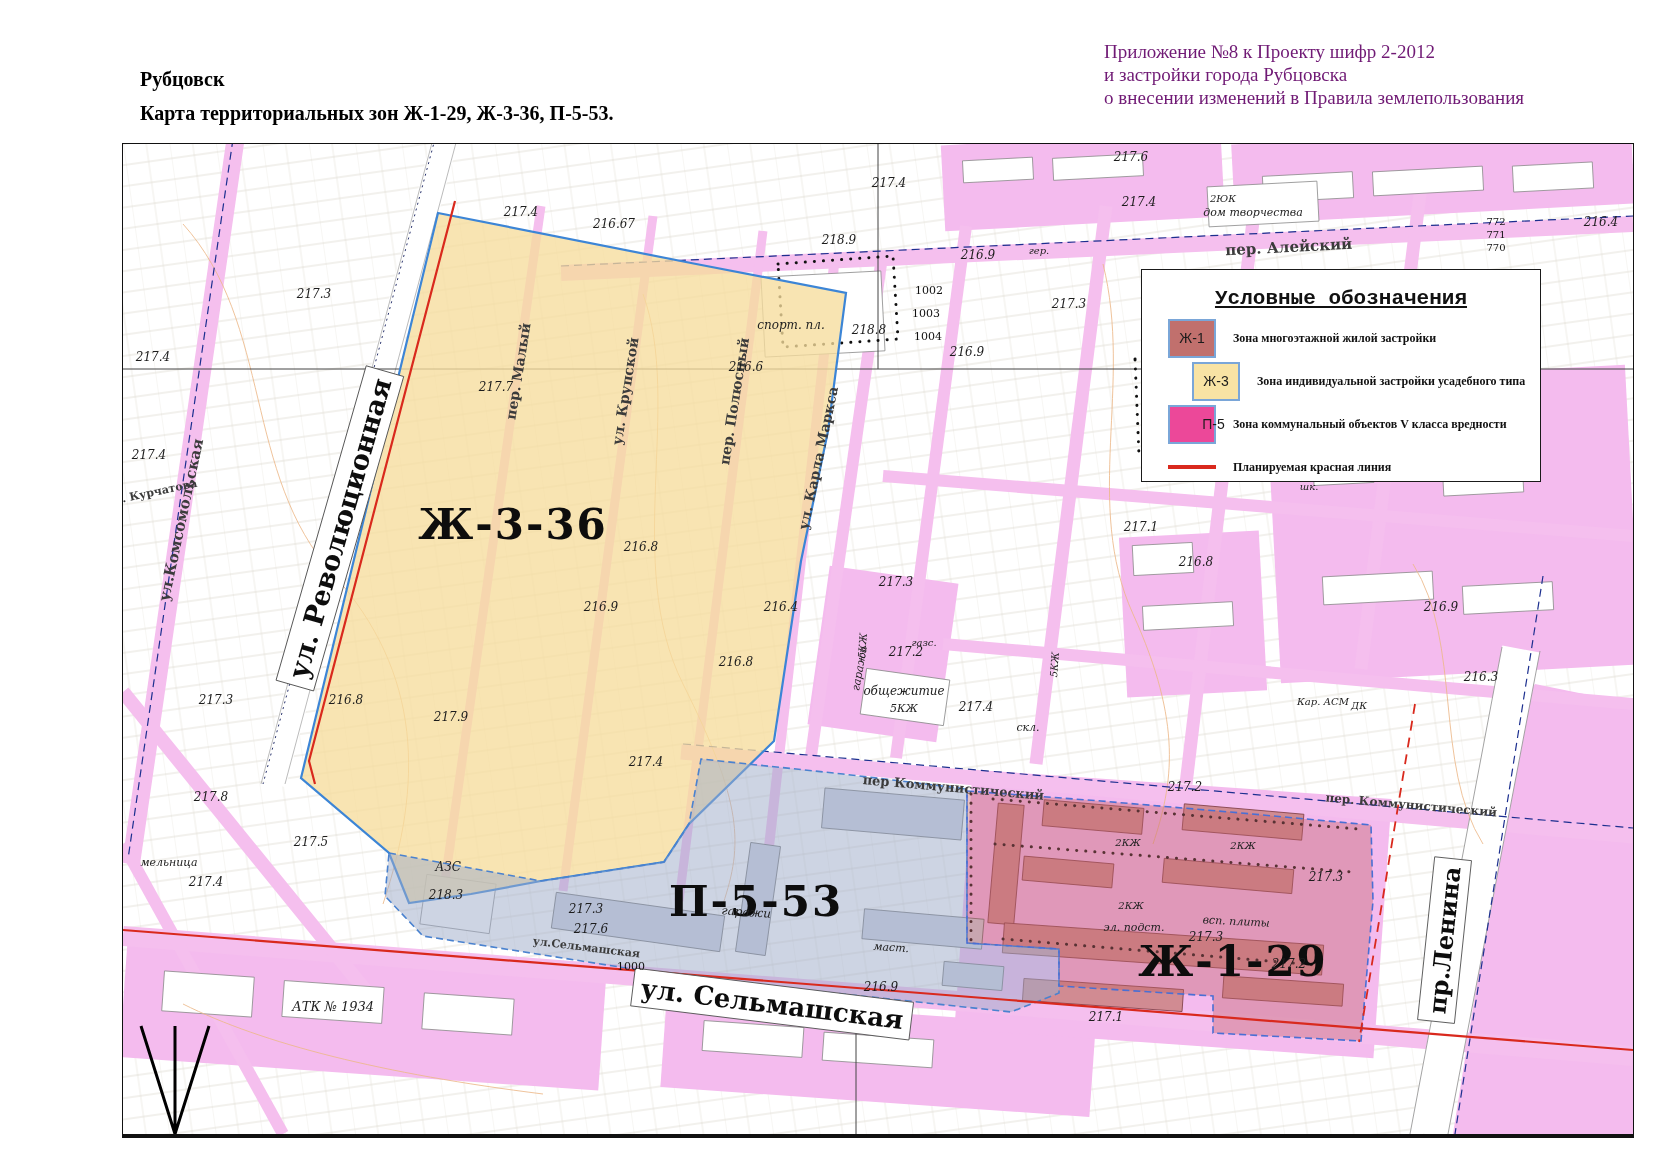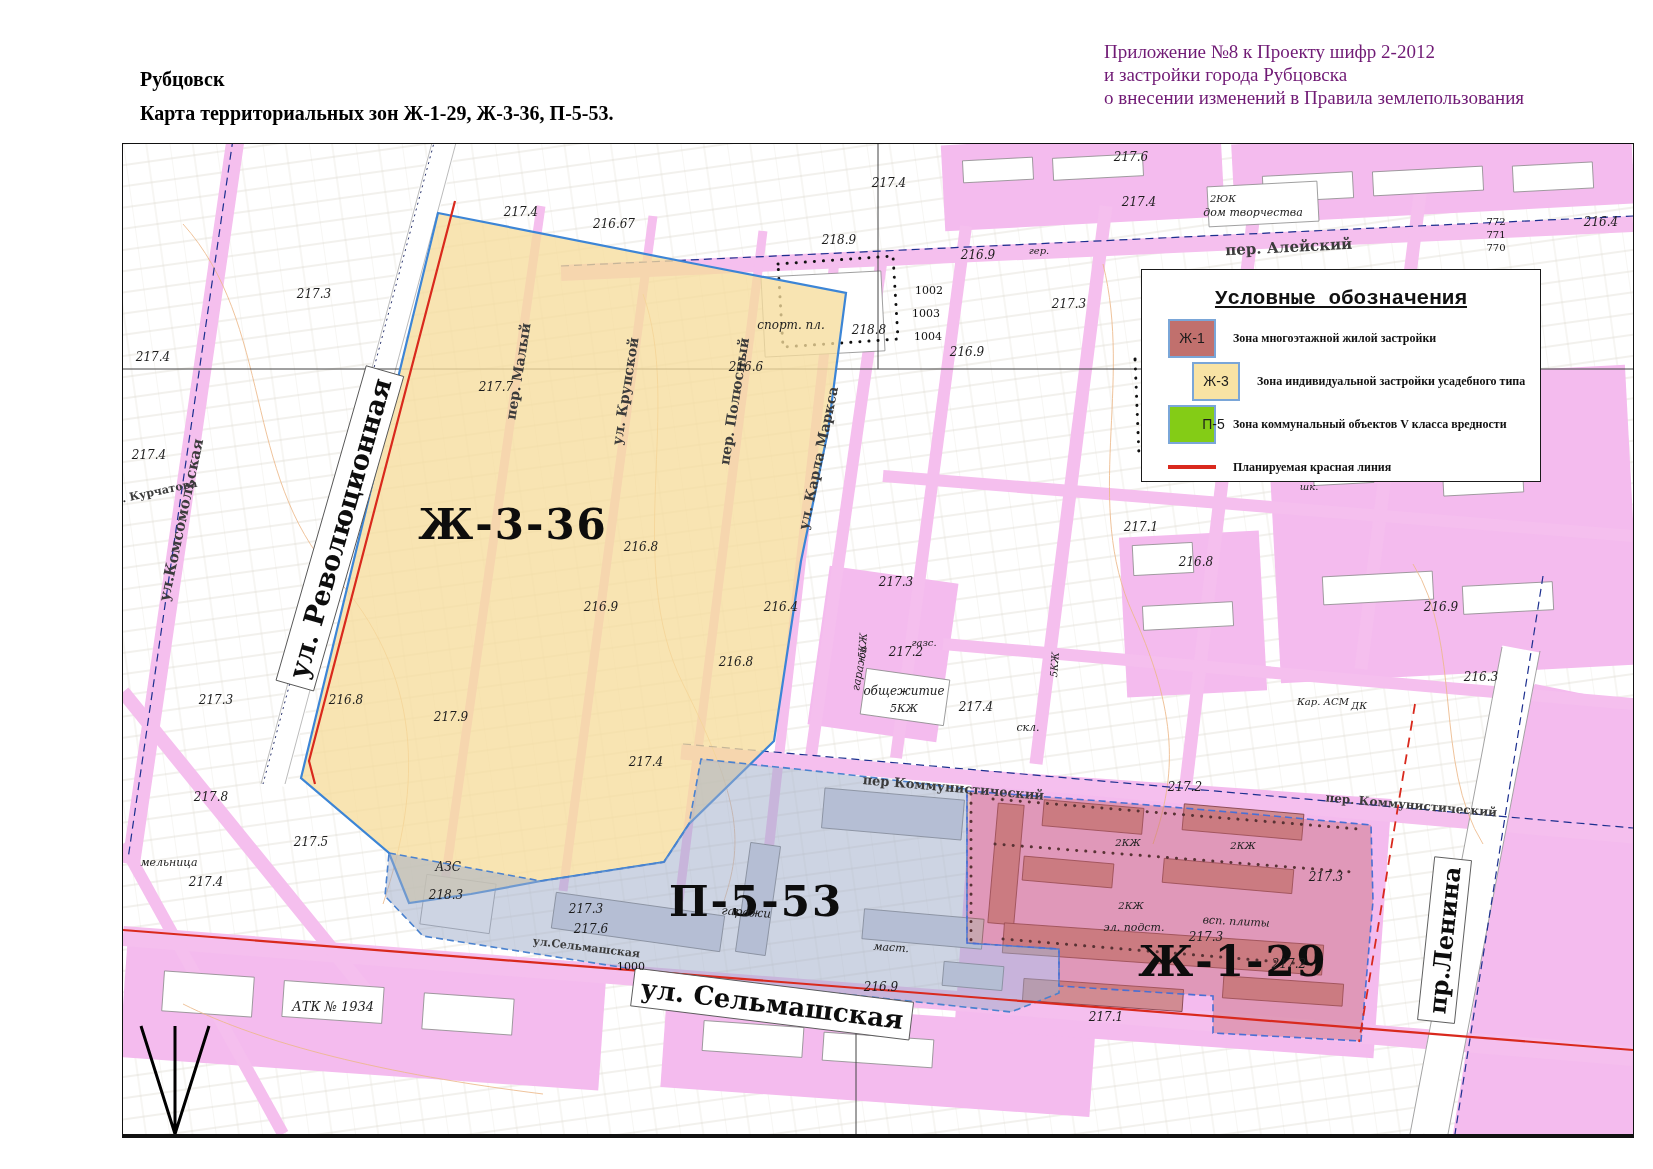--- a/index.html
+++ b/index.html
@@ -292,21 +292,21 @@
       <div class="legend-swatch" style="background-color: rgb(193, 112, 109);">Ж-1</div>
       <div class="legend-label">Зона многоэтажной жилой застройки</div>
     </div>
 
     <div class="legend-row">
       <div class="legend-swatch" style="background-color: rgb(248, 227, 164); margin-left: 24px;">Ж-3</div>
       <div class="legend-label">Зона индивидуальной застройки усадебного типа</div>
     </div>
 
     <div class="legend-row">
-      <div class="legend-swatch" style="background-color: #84cc16; padding-left: 43px;">П-5</div>
+      <div class="legend-swatch" style="background-color: #ec4899; padding-left: 43px;">П-5</div>
       <div class="legend-label">Зона коммунальный объектов V класса вредности</div>
     </div>
 
     <div class="legend-row">
       <div class="legend-line" style="background-color: rgb(217, 41, 29);"></div>
       <div class="legend-label">Планируемая красная линия</div>
     </div>
   </div>
 </div>
 

